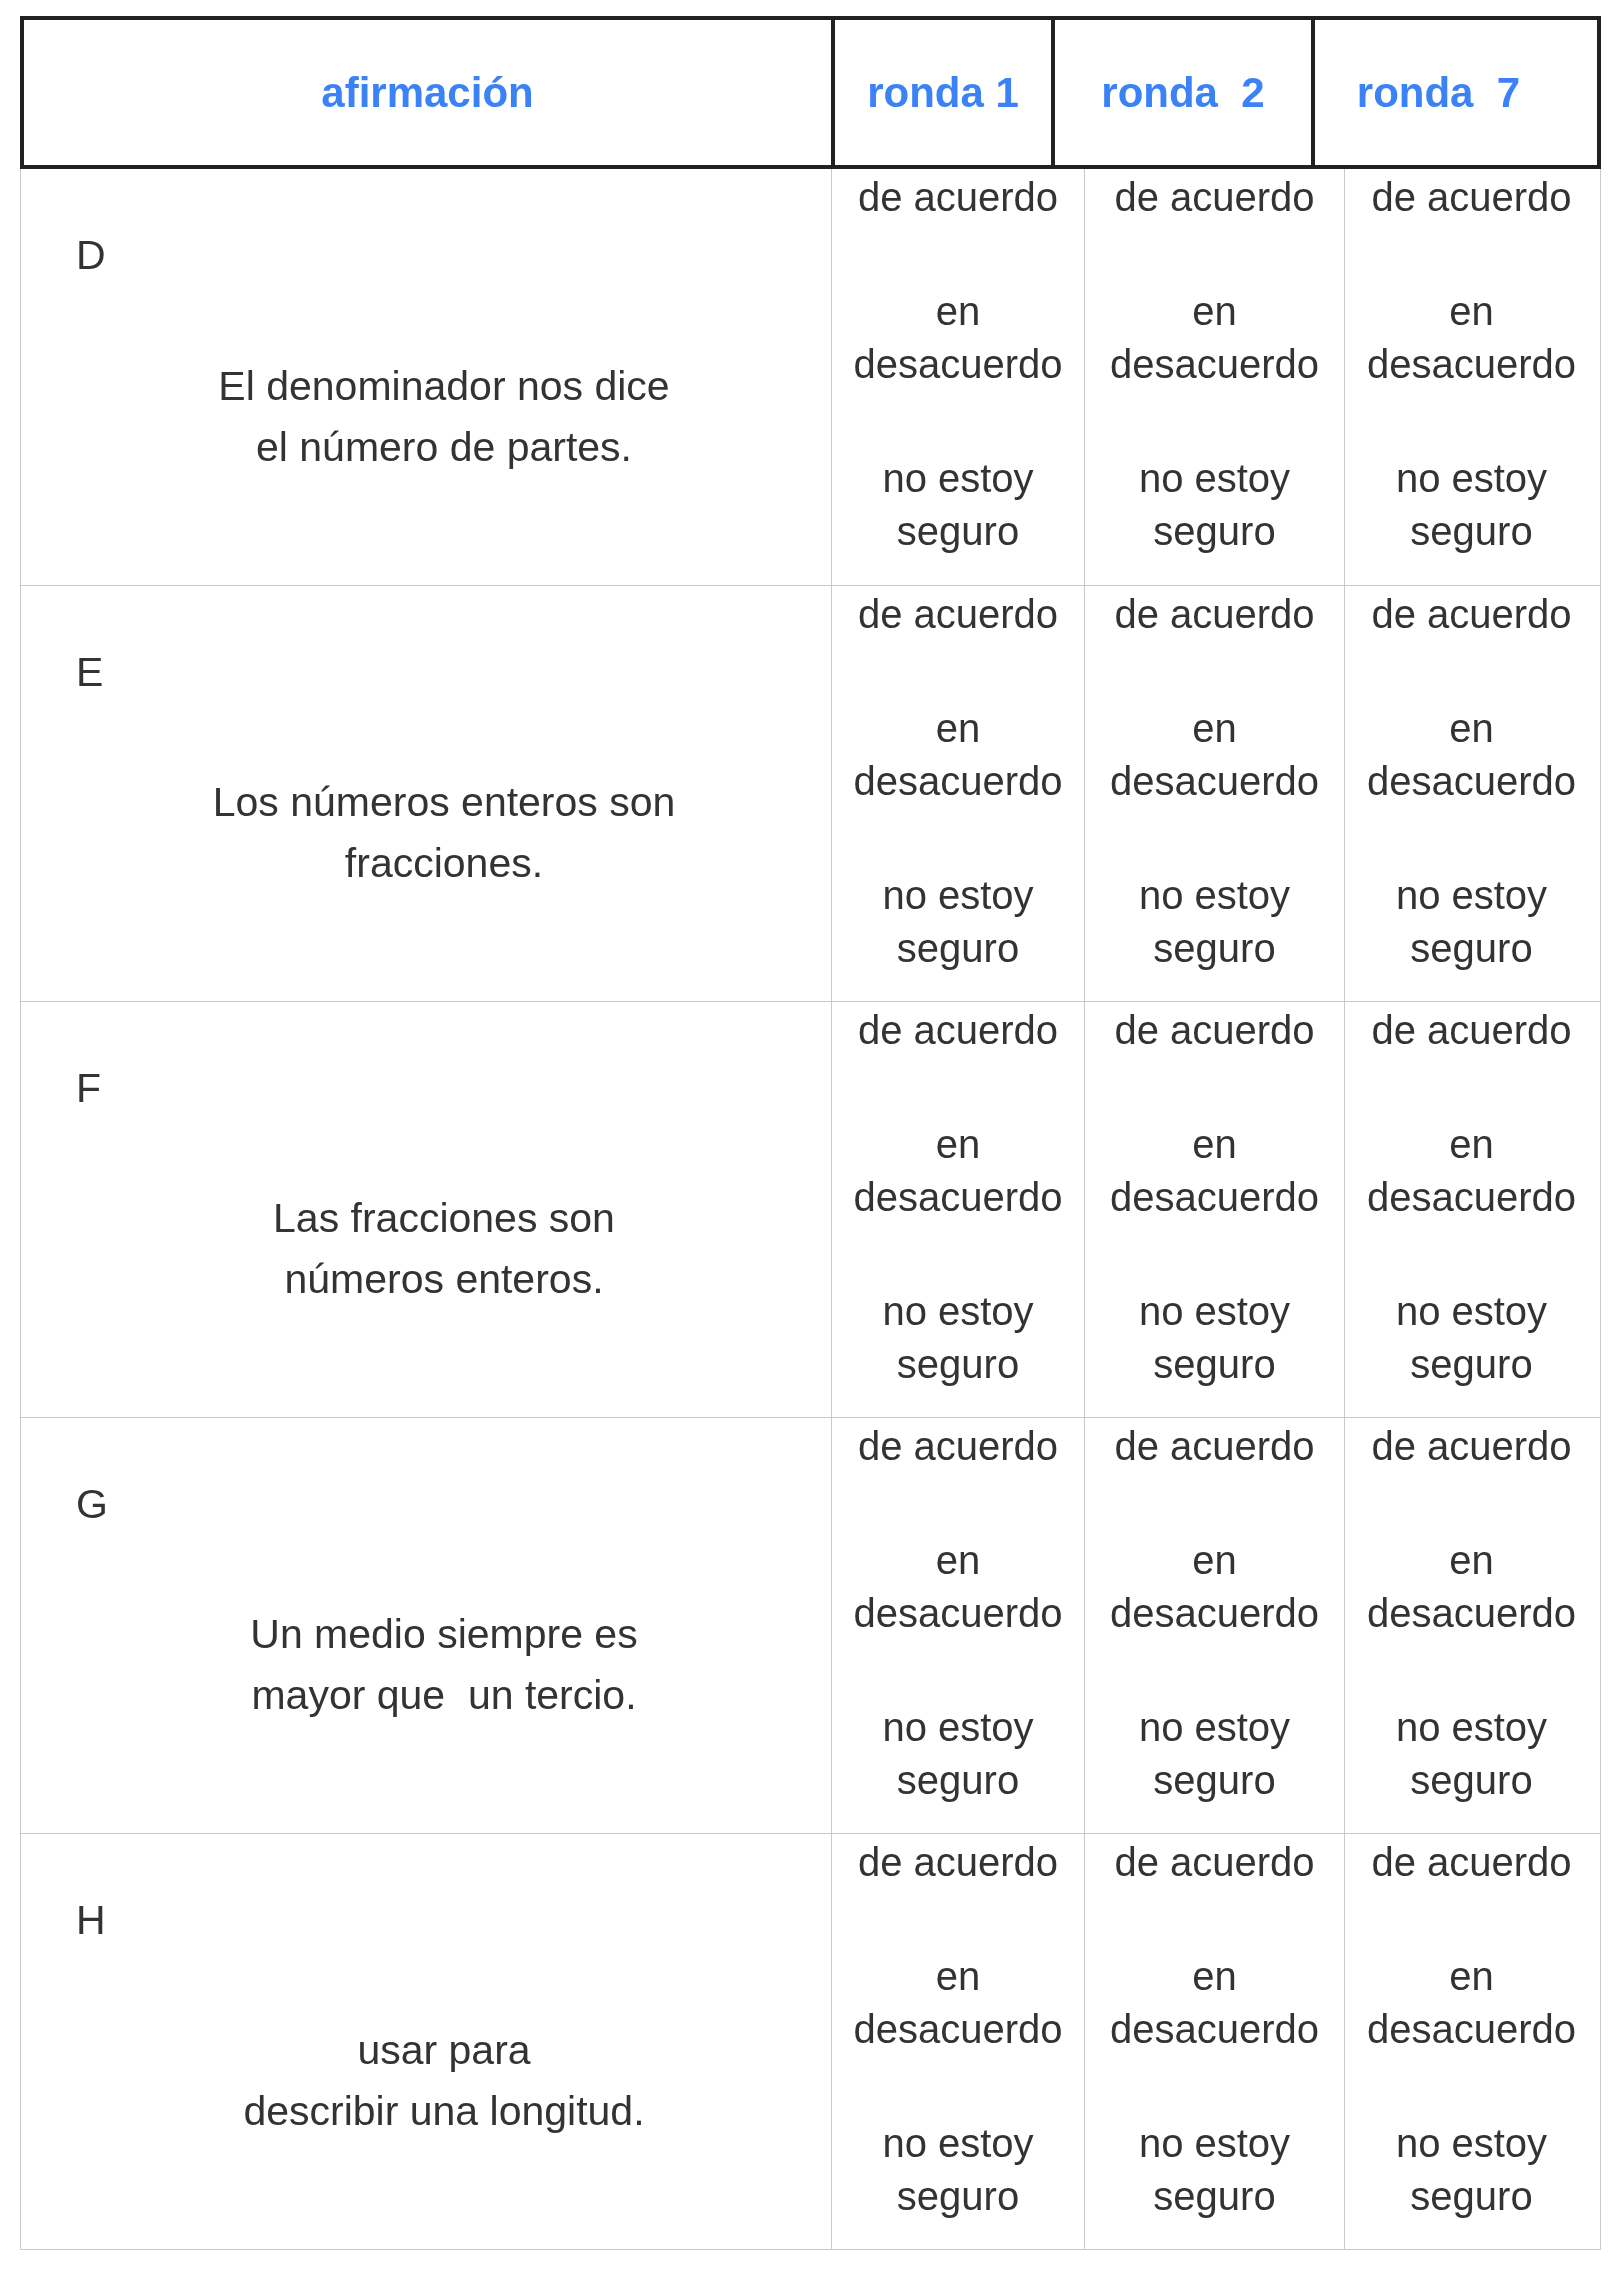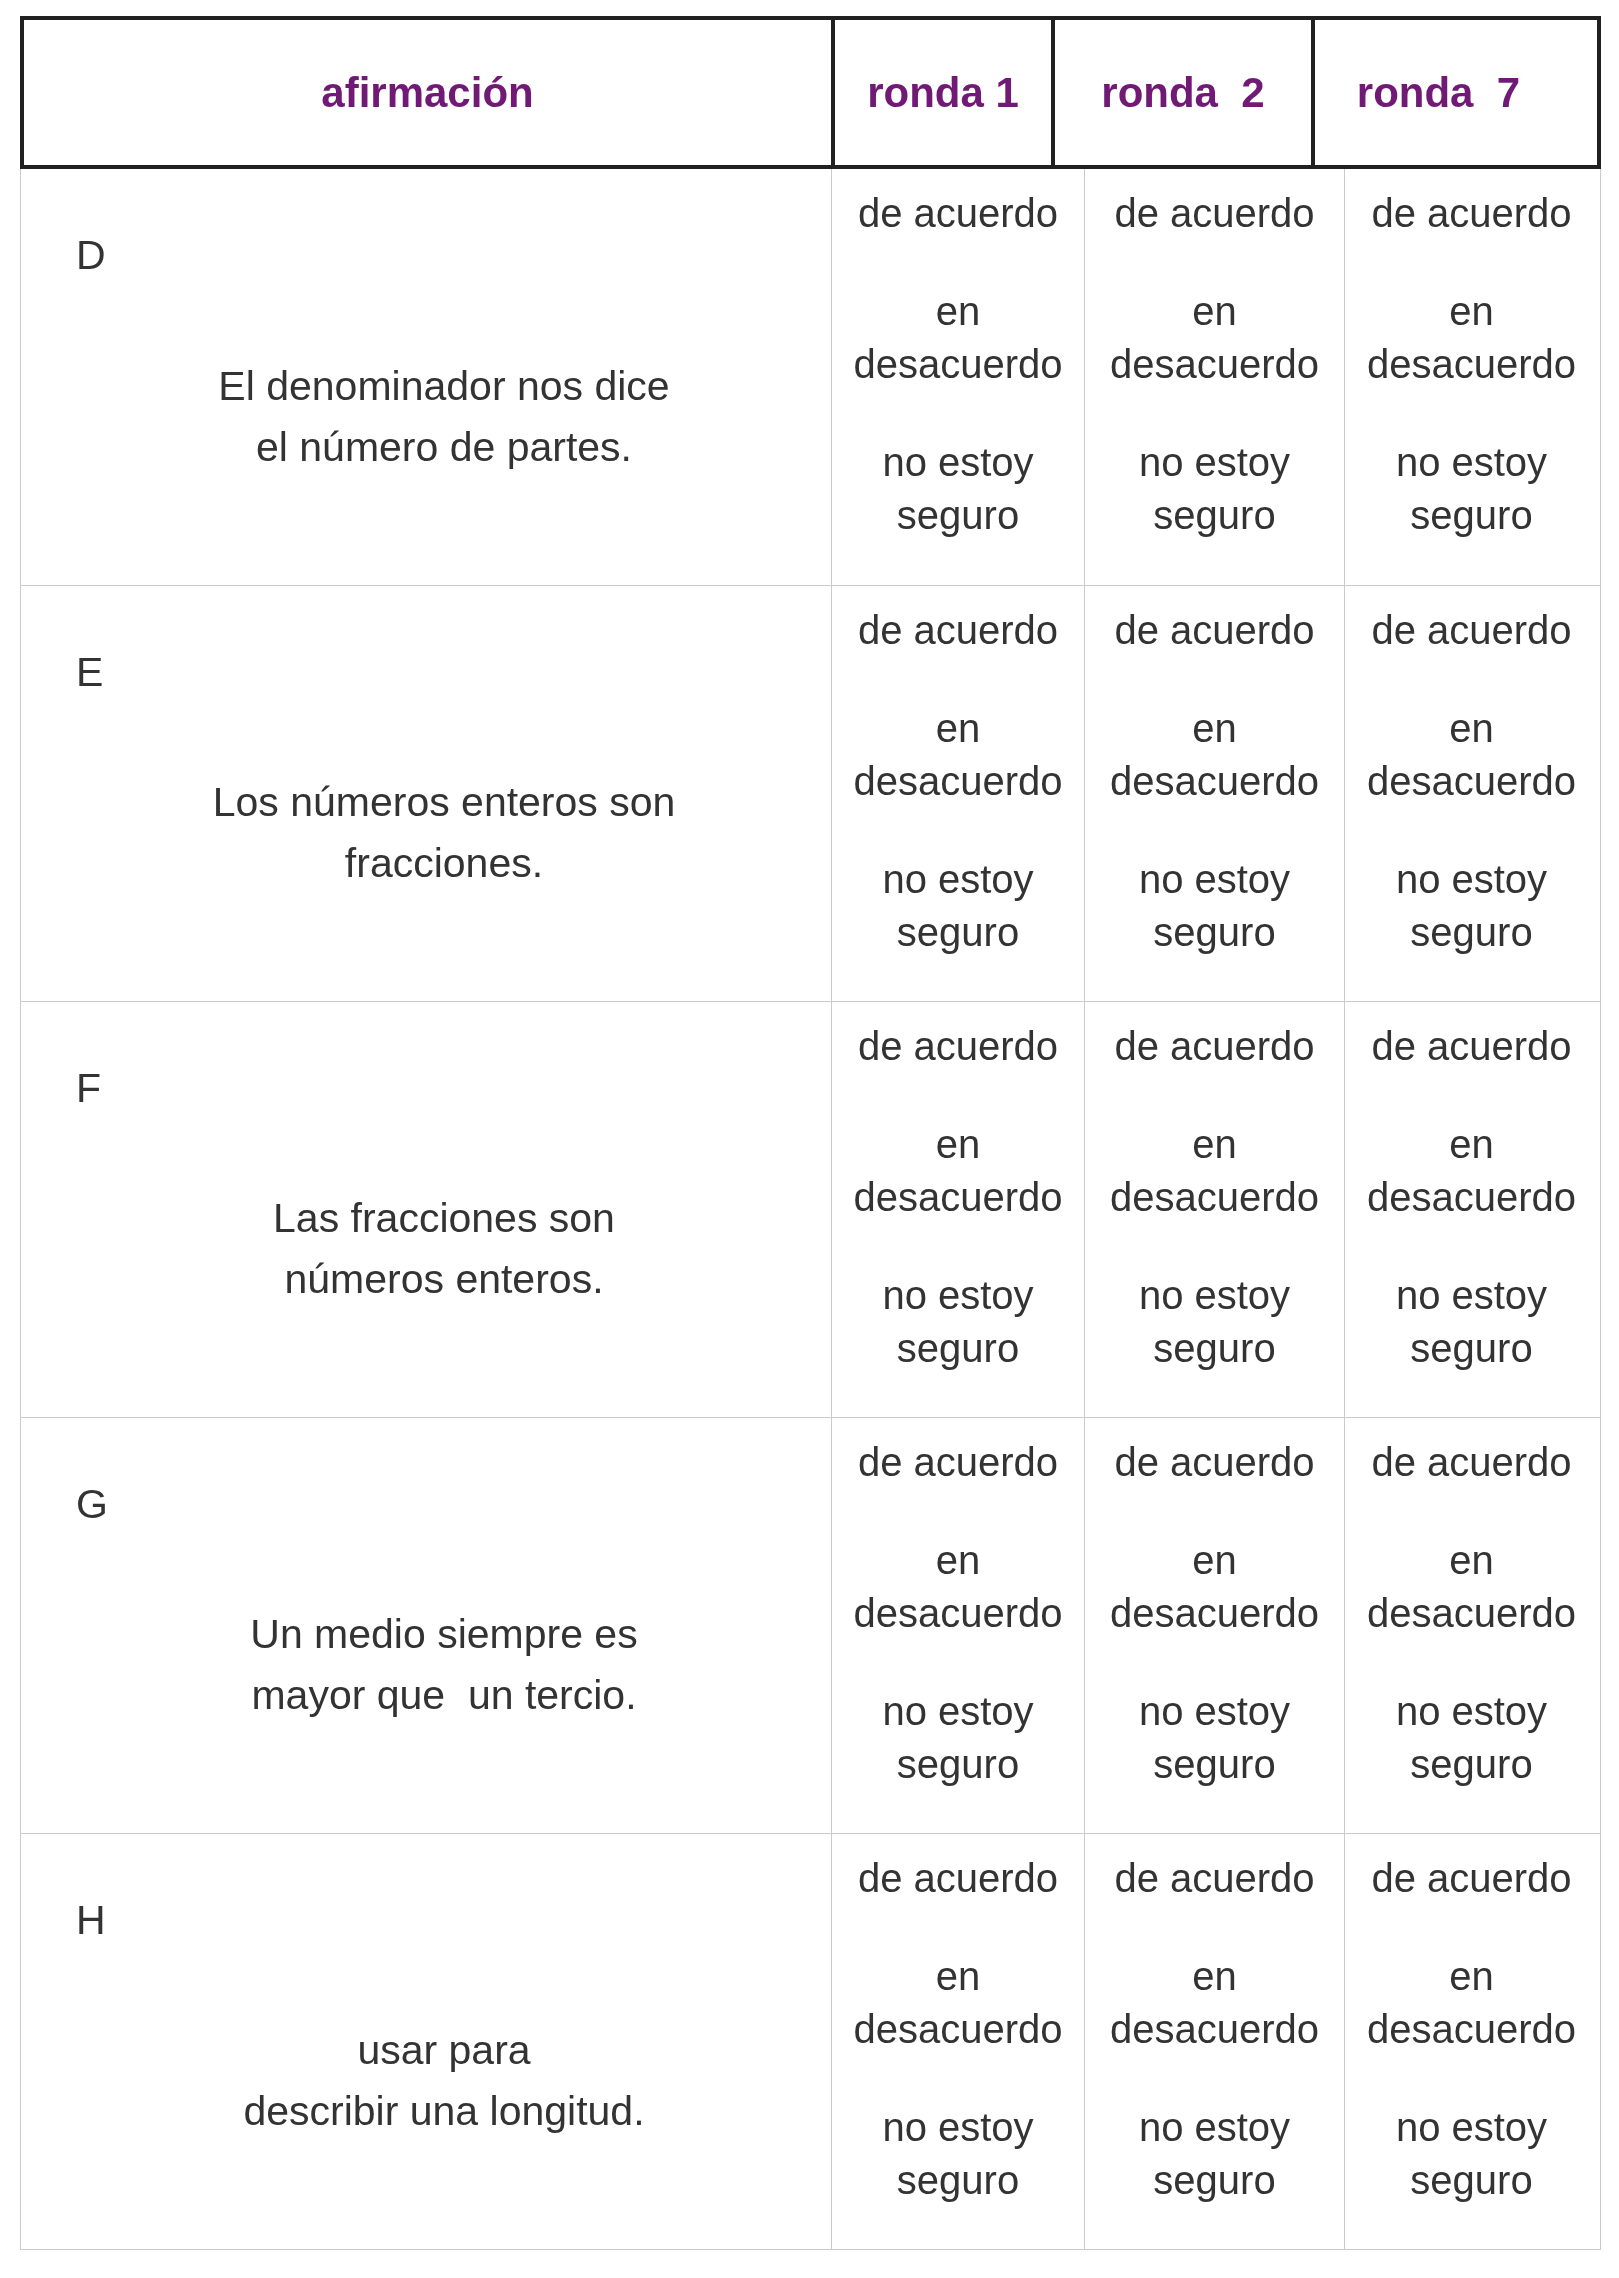--- a/index.html
+++ b/index.html
@@ -14,21 +14,21 @@
 
   
   .thead {
     display: flex;
     height: 153px;
     border: 4.7px solid #212121;
     background: #ffffff;
   }
   .th {
     display: flex; align-items: center; justify-content: center;
-    font-size: 42px; font-weight: bold; color: #701a75;
+    font-size: 42px; font-weight: bold; color: #3b82f6;
     white-space: pre;
   }
   .th.hc1 { width: 807px; }
   .th.hc2 { width: 220px; border-left: 4.7px solid #212121; }
   .th.hc3 { width: 260px; border-left: 4.7px solid #212121; }
   .th.hc4 { width: 251px; border-left: 4.7px solid #212121; }
 
   
   .tbody {
     border: 1.9px solid #c9cdc9;
@@ -51,21 +51,21 @@
     align-items: center; justify-content: center;
     text-align: center;
     font-size: 41px; line-height: 61px; color: #333333;
   }
   .stmt-line { white-space: pre; }
 
   .td-ronda {
     border-left: 1.9px solid #c9cdc9;
     display: flex; flex-direction: column;
     align-items: center; justify-content: center;
-    gap: 45px;
+    gap: 61px;
     padding-bottom: 24.5px;
     text-align: center;
     font-size: 40px; line-height: 53px; color: #333333;
   }
   .td-ronda.rc1 { width: 253px; }
   .td-ronda.rc2 { width: 260px; }
   .td-ronda.rc3 { width: 254px; }
   .option { }
   .opt-line { white-space: pre; }
 </style>

